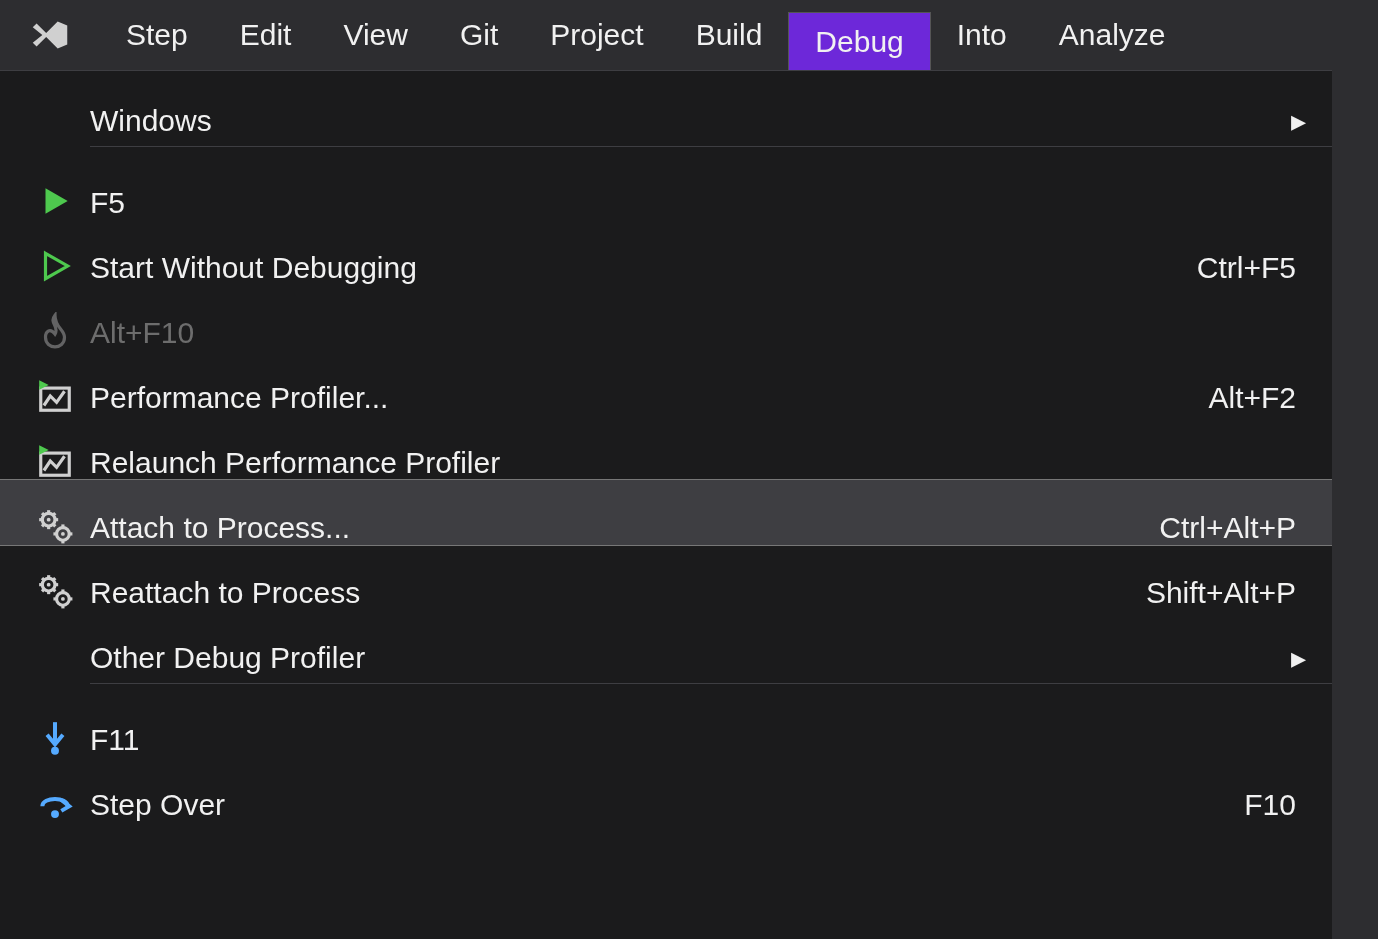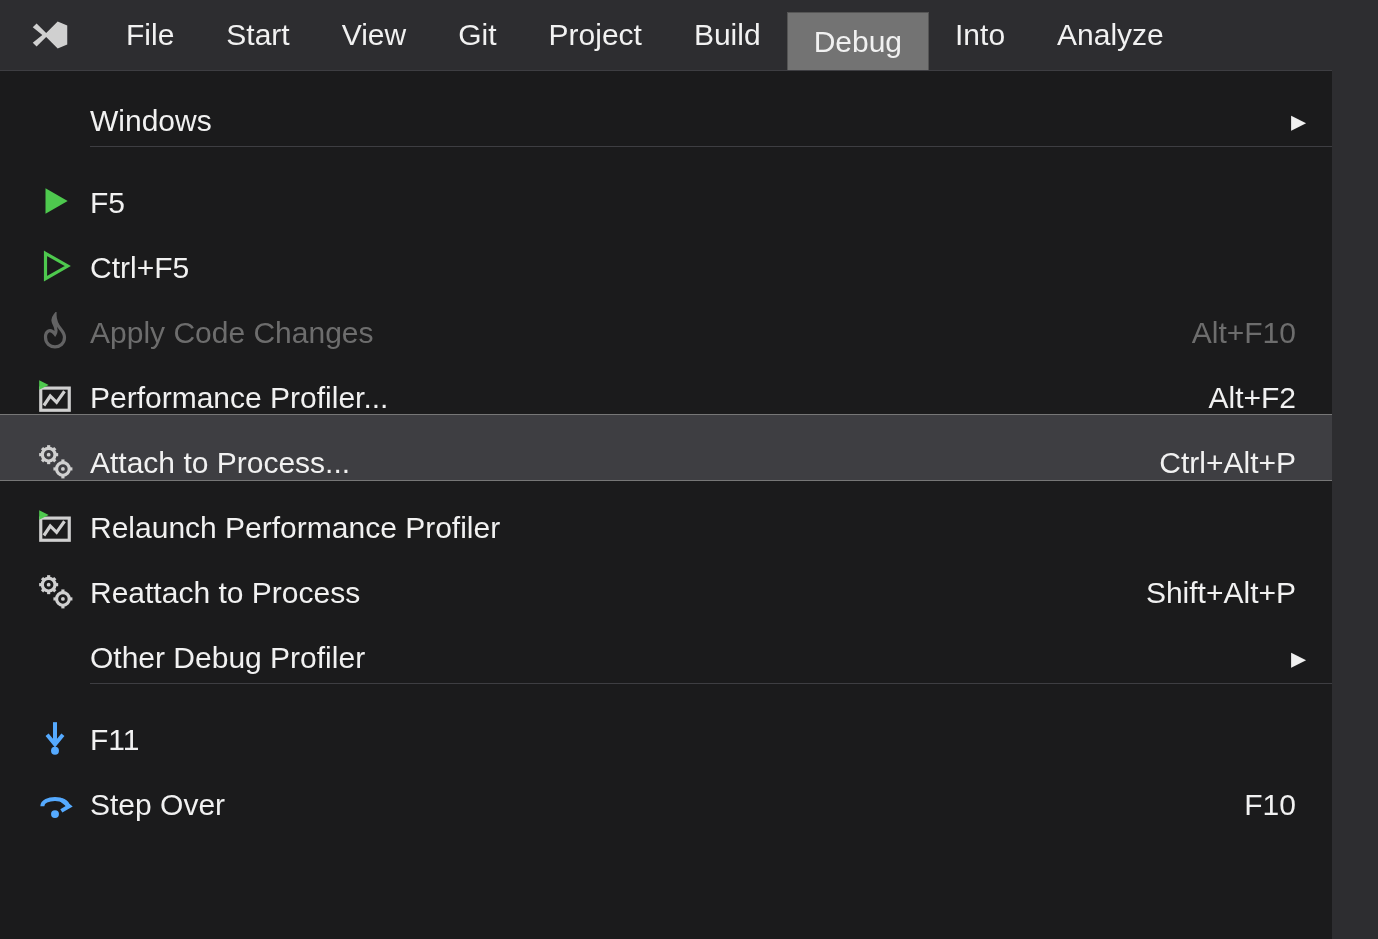--- a/index.html
+++ b/index.html
@@ -29,21 +29,21 @@
   .logo svg { width: 46px; height: 46px; }
   .menubar-item {
     display: flex;
     align-items: center;
     padding: 0 26px;
     color: #f1f1f1;
     font-size: 30px;
     cursor: default;
   }
   .menubar-item.active {
-    background: #737373;
+    background: #6d28d9;
     border: 1px solid #555;
     border-bottom: none;
     margin-top: 12px;
   }
 
   
   .dropdown {
     position: absolute;
     left: 0;
     top: 70px;
@@ -101,23 +101,23 @@
 </head>
 <body>
 
 <div class="menubar">
   <div class="logo">
     <svg viewBox="0 0 24 24">
       <path d="M3 8 L8 12 L3 16 L5 18 L10 13 L16 19 L21 17 V7 L16 5 L10 11 L5 6 Z" fill="#d0d0d0"></path>
     </svg>
   </div>
   <div id="menubar-items" style="display: contents;"><div class="menubar-item">
-        <span>File</span>
-      </div><div class="menubar-item">
-        <span>Start</span>
+        <span>Step</span>
+      </div><div class="menubar-item">
+        <span>Edit</span>
       </div><div class="menubar-item">
         <span>View</span>
       </div><div class="menubar-item">
         <span>Git</span>
       </div><div class="menubar-item">
         <span>Project</span>
       </div><div class="menubar-item">
         <span>Build</span>
       </div><div class="menubar-item active">
         <span>Debug</span>
@@ -143,56 +143,56 @@
           </svg>
         </div>
         <span class="shortcut">F5</span>
       </div>
       <div class="menu-row">
         <div class="icon-cell">
           <svg viewBox="0 0 24 24">
             <use href="#icon-play-outline"></use>
           </svg>
         </div>
+        <span class="label">Start Without Debugging</span>
         <span class="shortcut">Ctrl+F5</span>
       </div>
       <div class="menu-row disabled">
         <div class="icon-cell">
           <svg viewBox="0 0 24 24">
             <use href="#icon-flame"></use>
           </svg>
         </div>
-        <span class="label">Apply Code Changes</span>
         <span class="shortcut">Alt+F10</span>
       </div>
       <div class="menu-row">
         <div class="icon-cell">
           <svg viewBox="0 0 24 24">
             <use href="#icon-perf"></use>
           </svg>
         </div>
         <span class="label">Performance Profiler...</span>
         <span class="shortcut">Alt+F2</span>
       </div>
+      <div class="menu-row">
+        <div class="icon-cell">
+          <svg viewBox="0 0 24 24">
+            <use href="#icon-perf"></use>
+          </svg>
+        </div>
+        <span class="label">Relaunch Performance Profiler</span>
+      </div>
       <div class="menu-row highlight">
         <div class="icon-cell">
           <svg viewBox="0 0 24 24">
             <use href="#icon-gears"></use>
           </svg>
         </div>
         <span class="label">Attach to Process...</span>
         <span class="shortcut">Ctrl+Alt+P</span>
-      </div>
-      <div class="menu-row">
-        <div class="icon-cell">
-          <svg viewBox="0 0 24 24">
-            <use href="#icon-perf"></use>
-          </svg>
-        </div>
-        <span class="label">Relaunch Performance Profiler</span>
       </div>
       <div class="menu-row">
         <div class="icon-cell">
           <svg viewBox="0 0 24 24">
             <use href="#icon-gears"></use>
           </svg>
         </div>
         <span class="label">Reattach to Process</span>
         <span class="shortcut">Shift+Alt+P</span>
       </div>

